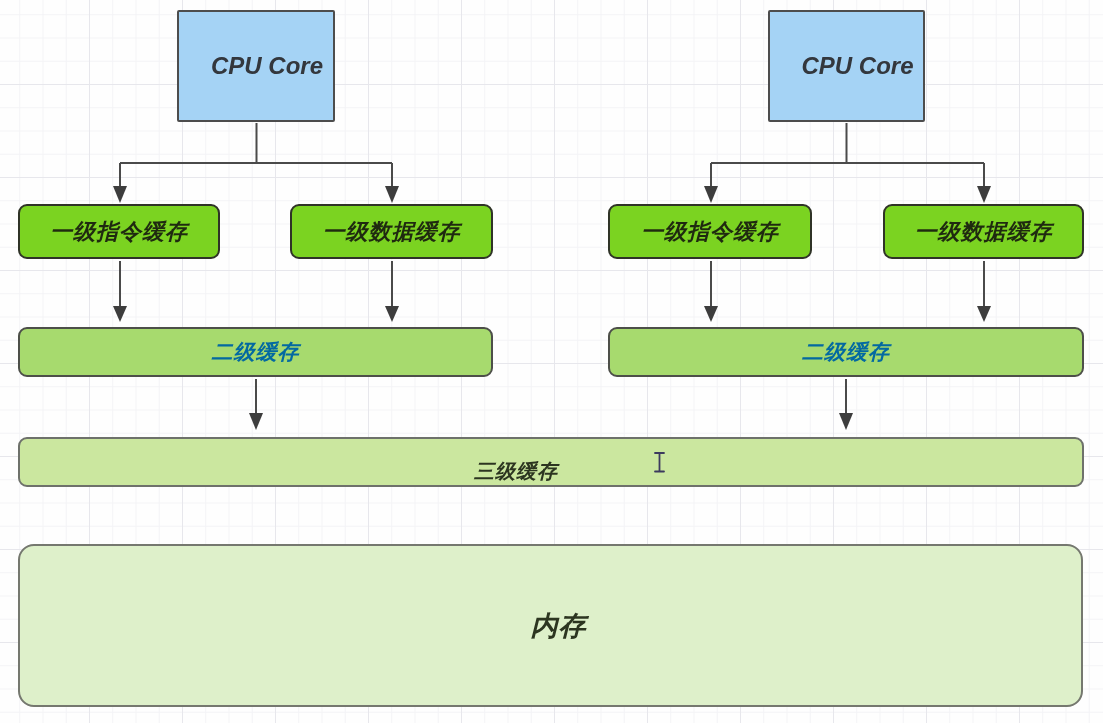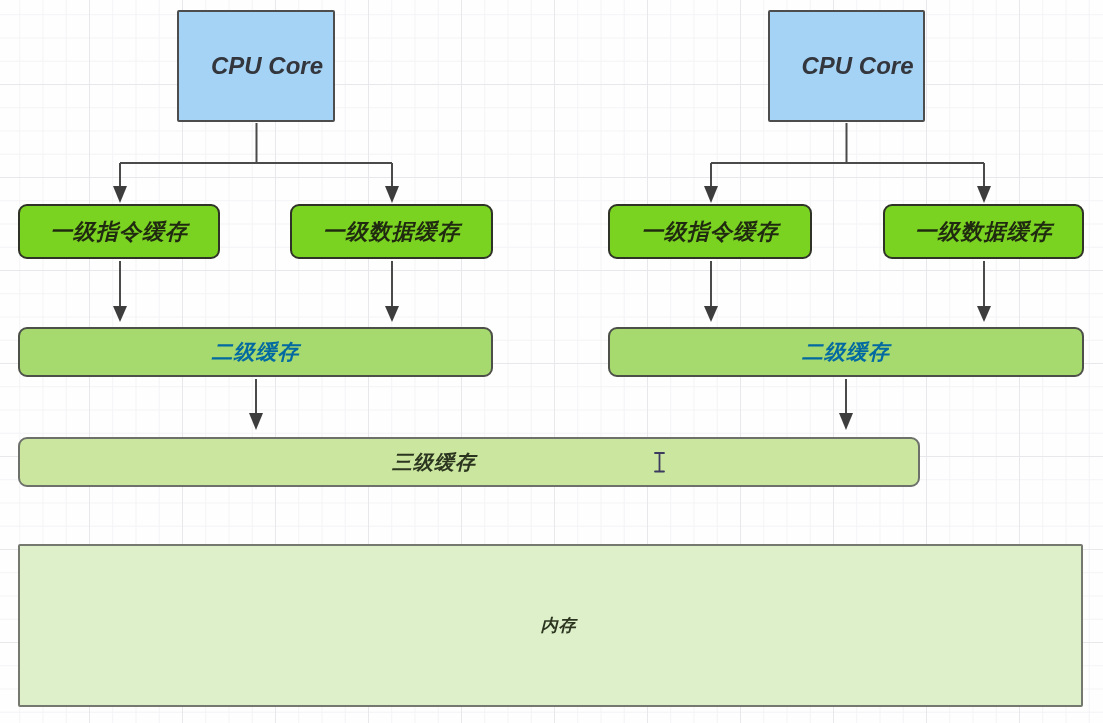--- a/index.html
+++ b/index.html
@@ -63,22 +63,22 @@
     background: #cbe79f;
     border: 2px solid #6e716b;
     border-radius: 9px;
     font-size: 20px;
     color: #2c3520;
     letter-spacing: 1px;
   }
   .memory {
     background: #def0ca;
     border: 2px solid #75786f;
-    border-radius: 2px;
-    font-size: 17px;
+    border-radius: 16px;
+    font-size: 27px;
     color: #2c3520;
     letter-spacing: 1px;
     padding-left: 16px;
   }
   .edges {
     position: absolute;
     left: 0;
     top: 0;
     pointer-events: none;
   }
@@ -113,21 +113,21 @@
   </div>
 
   <div class="node l1" style="left:883px; top:204px; width:201px; height:55px;">
     <span>一级数据缓存</span>
   </div>
 
   <div class="node l2" style="left:608px; top:327px; width:476px; height:50px;">
     <span>二级缓存</span>
   </div>
 
-  <div class="node l3" style="left:18px; top:437px; width:902px; height:50px;">
+  <div class="node l3" style="left:18px; top:437px; width:1066px; height:50px;align-items:flex-end;">
     <span style="padding-right:70px;">三级缓存</span>
   </div>
 
   <div class="node memory" style="left:18px; top:544px; width:1065px; height:163px;">
     <span>内存</span>
   </div>
 
   <svg class="edges" width="1103" height="723" viewBox="0 0 1103 723">
 
     <g stroke="#4a4a4a" stroke-width="2" fill="none">

